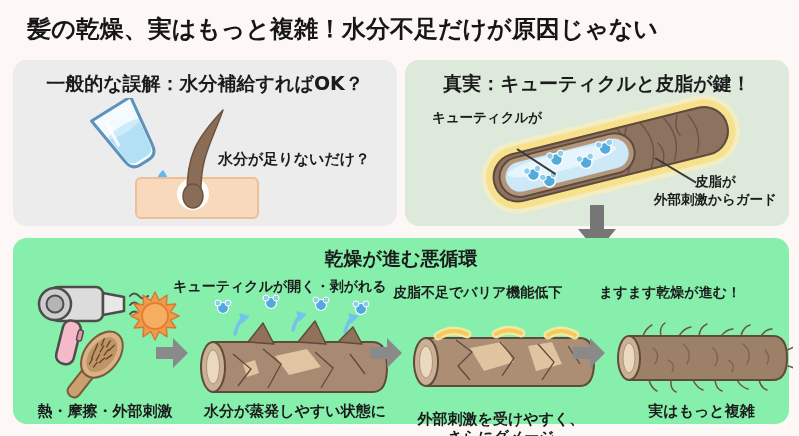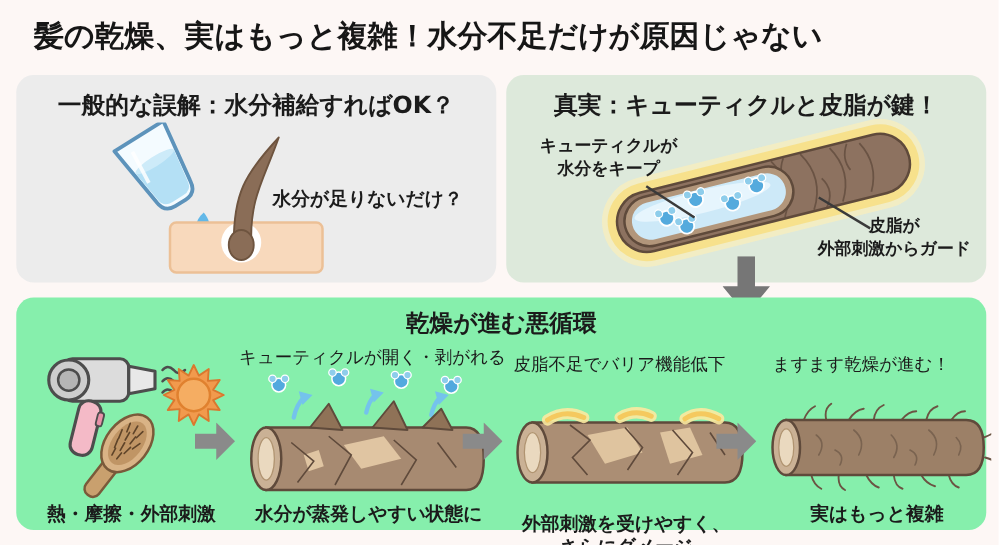--- a/index.html
+++ b/index.html
@@ -31,21 +31,21 @@
   .ann-cuticle { left:12px;  top:48px;  width:140px; }
   .ann-sebum   { left:238px; top:112px; width:145px; }
   .pointer { position:absolute; height:2px; background:#3a3a3a; transform-origin:left center; }
   .pointer-left  { left:112px; top:88px;  width:46px; transform:rotate(33deg); }
   .pointer-right { left:250px; top:97px;  width:48px; transform:rotate(31deg); }
   .down-arrow { position:absolute; left:578px; top:205px; }
   .cycle-title {
     position:absolute; top:8px; left:0; width:100%;
     text-align:center; font-size:19px; font-weight:bold;
   }
-  .stage-label { position:absolute; font-size:14px; font-weight:normal; text-align:center; line-height:1.25; }
+  .stage-label { position:absolute; font-size:14px; font-weight:bold; text-align:left; line-height:1.25; }
   .sl-2 { left:160px; top:40px; width:250px; }
   .sl-3 { left:380px; top:46px; width:205px; }
   .sl-4 { left:586px; top:46px; width:180px; }
   .caption { position:absolute; font-size:15px; font-weight:bold; text-align:center; line-height:1.2; }
   .cap-1 { left:8px;   top:164px; width:168px; }
   .cap-2 { left:168px; top:164px; width:228px; }
   .cap-3 { left:388px; top:156px; width:200px;margin-top:16px; }
   .cap-4 { left:606px; top:164px; width:165px; }
   .flow-arrow { position:absolute; }
   .fa-1 { left:143px; top:100px; }
@@ -119,21 +119,20 @@
               <circle r="6" fill="#54aadd" stroke="#ffffff" stroke-width="1.5"></circle>
               <circle cx="-5.5" cy="-5" r="3.2" fill="#8ecdeb" stroke="#ffffff" stroke-width="1"></circle>
               <circle cx="5.5" cy="-5" r="3.2" fill="#8ecdeb" stroke="#ffffff" stroke-width="1"></circle>
             </g>
         </g>
       </g>
     </svg>
 
     <div class="ann-label ann-cuticle">
       <div>キューティクルが</div>
-      <div>水分をキープ</div>
     </div>
     <div class="pointer pointer-left"></div>
 
     <div class="ann-label ann-sebum">
       <div>皮脂が</div>
       <div>外部刺激からガード</div>
     </div>
     <div class="pointer pointer-right"></div>
   </section>
 

